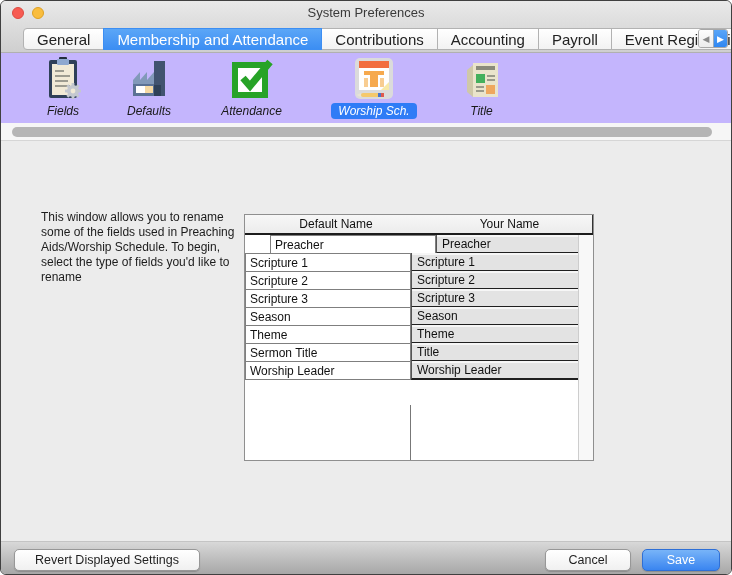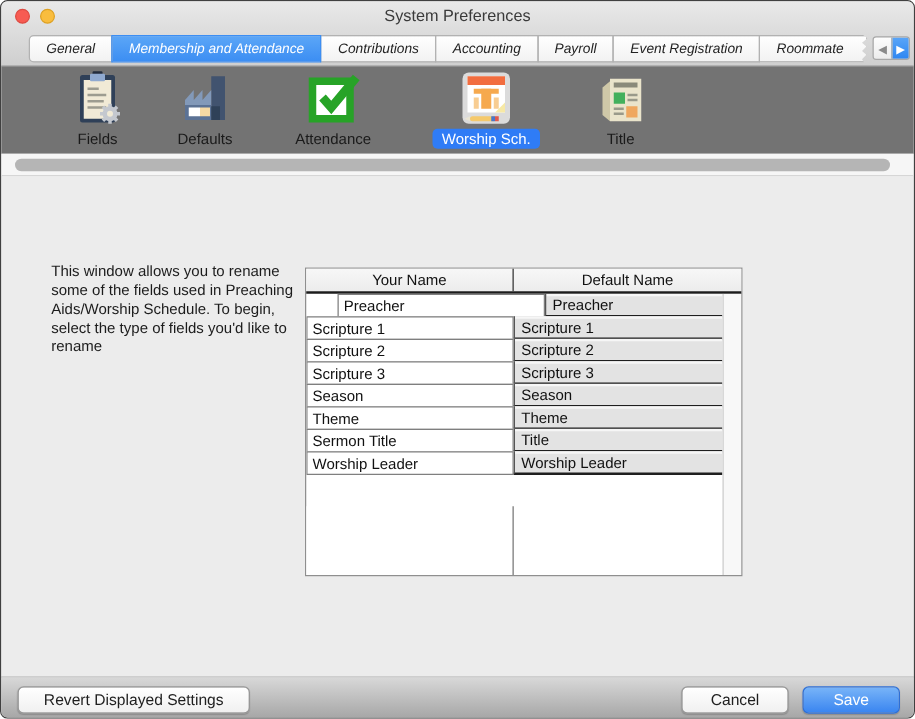--- a/index.html
+++ b/index.html
@@ -20,23 +20,23 @@
     position:absolute;left:0;right:0;top:4px;text-align:center;
     font-size:13px;color:#3a3a3a;
   }
   .tl{position:absolute;top:6px;width:12px;height:12px;border-radius:50%;}
   .tl.close{left:11px;background:#f75b52;border:1px solid #dd4a41;}
   .tl.min{left:31px;background:#f9bd3e;border:1px solid #dea123;}
   
   .tabrow{position:absolute;left:22px;top:27px;display:flex;height:22px;}
   .tab{
     display:flex;align-items:center;justify-content:center;
-    padding:0 13px;font-size:11px;color:#222;
+    padding:0 13px;font-size:15px;color:#222;
     background:linear-gradient(#ffffff,#f2f2f2);
-    border:1px solid #b2b2b2;margin-left:-1px;white-space:nowrap;font-style:italic;
+    border:1px solid #b2b2b2;margin-left:-1px;white-space:nowrap;
   }
   .tab:first-child{border-radius:4px 0 0 4px;margin-left:0;}
   .tab.selected{
     background:linear-gradient(#5ba6f7,#3c8ef3);
     color:#ffffff;border-color:#3c8ef3;z-index:1;
   }
   .tab.torn{
     clip-path:polygon(0 0,96% 0,100% 12%,95% 28%,99% 42%,95% 58%,99% 72%,95% 88%,97% 100%,0 100%);
     padding-right:18px;
   }
@@ -45,21 +45,21 @@
     border:1px solid #a8a8a8;border-radius:3px;overflow:hidden;
   }
   .arrowbtn{
     width:14px;display:flex;align-items:center;justify-content:center;
     font-size:9px;background:linear-gradient(#fdfdfd,#ececec);color:#8a8a8a;
   }
   .arrowbtn.active{background:linear-gradient(#59a5f8,#2f87f2);color:#ffffff;border-left:1px solid #9ab;}
   
   .iconrow{
     position:absolute;left:0;top:52px;width:100%;height:70px;
-    background:#737373;display:flex;align-items:flex-start;padding-left:31px;
+    background:#c4b5fd;display:flex;align-items:flex-start;padding-left:16px;font-style:italic;
   }
   .titem{display:flex;flex-direction:column;align-items:center;padding-top:3px;}
   .titem.w1{width:92px}.titem.w2{width:80px}.titem.w3{width:125px}.titem.w4{width:120px}.titem.w5{width:95px}
   .ticon{width:46px;height:46px;}
   .tlabel{
     margin-top:1px;font-size:12px;color:#1a1a1a;padding:1px 7px;border-radius:4px;white-space:nowrap;
   }
   .tlabel.sel{background:#2f7cf6;color:#ffffff;}
   
   .hscroll{
@@ -267,22 +267,22 @@
 
   <div class="hscroll">
     <div class="hthumb"></div>
   </div>
 
   <div class="content">
     <div class="desc">This window allows you to rename some of the fields used in Preaching Aids/Worship Schedule. To begin, select the type of fields you'd like to rename</div>
 
     <div class="ftable">
       <div class="thead">
+        <div class="th c2">Default Name</div>
         <div class="th c1">Your Name</div>
-        <div class="th c2">Default Name</div>
       </div>
       <div class="tbody">
         <div class="trows">
           <div class="trow">
             <input class="cell-left" value="Preacher" style="">
             <div class="cell-right">Preacher</div>
           </div>
           <div class="trow">
             <input class="cell-left" value="Scripture 1" style="">
             <div class="cell-right">Scripture 1</div>

